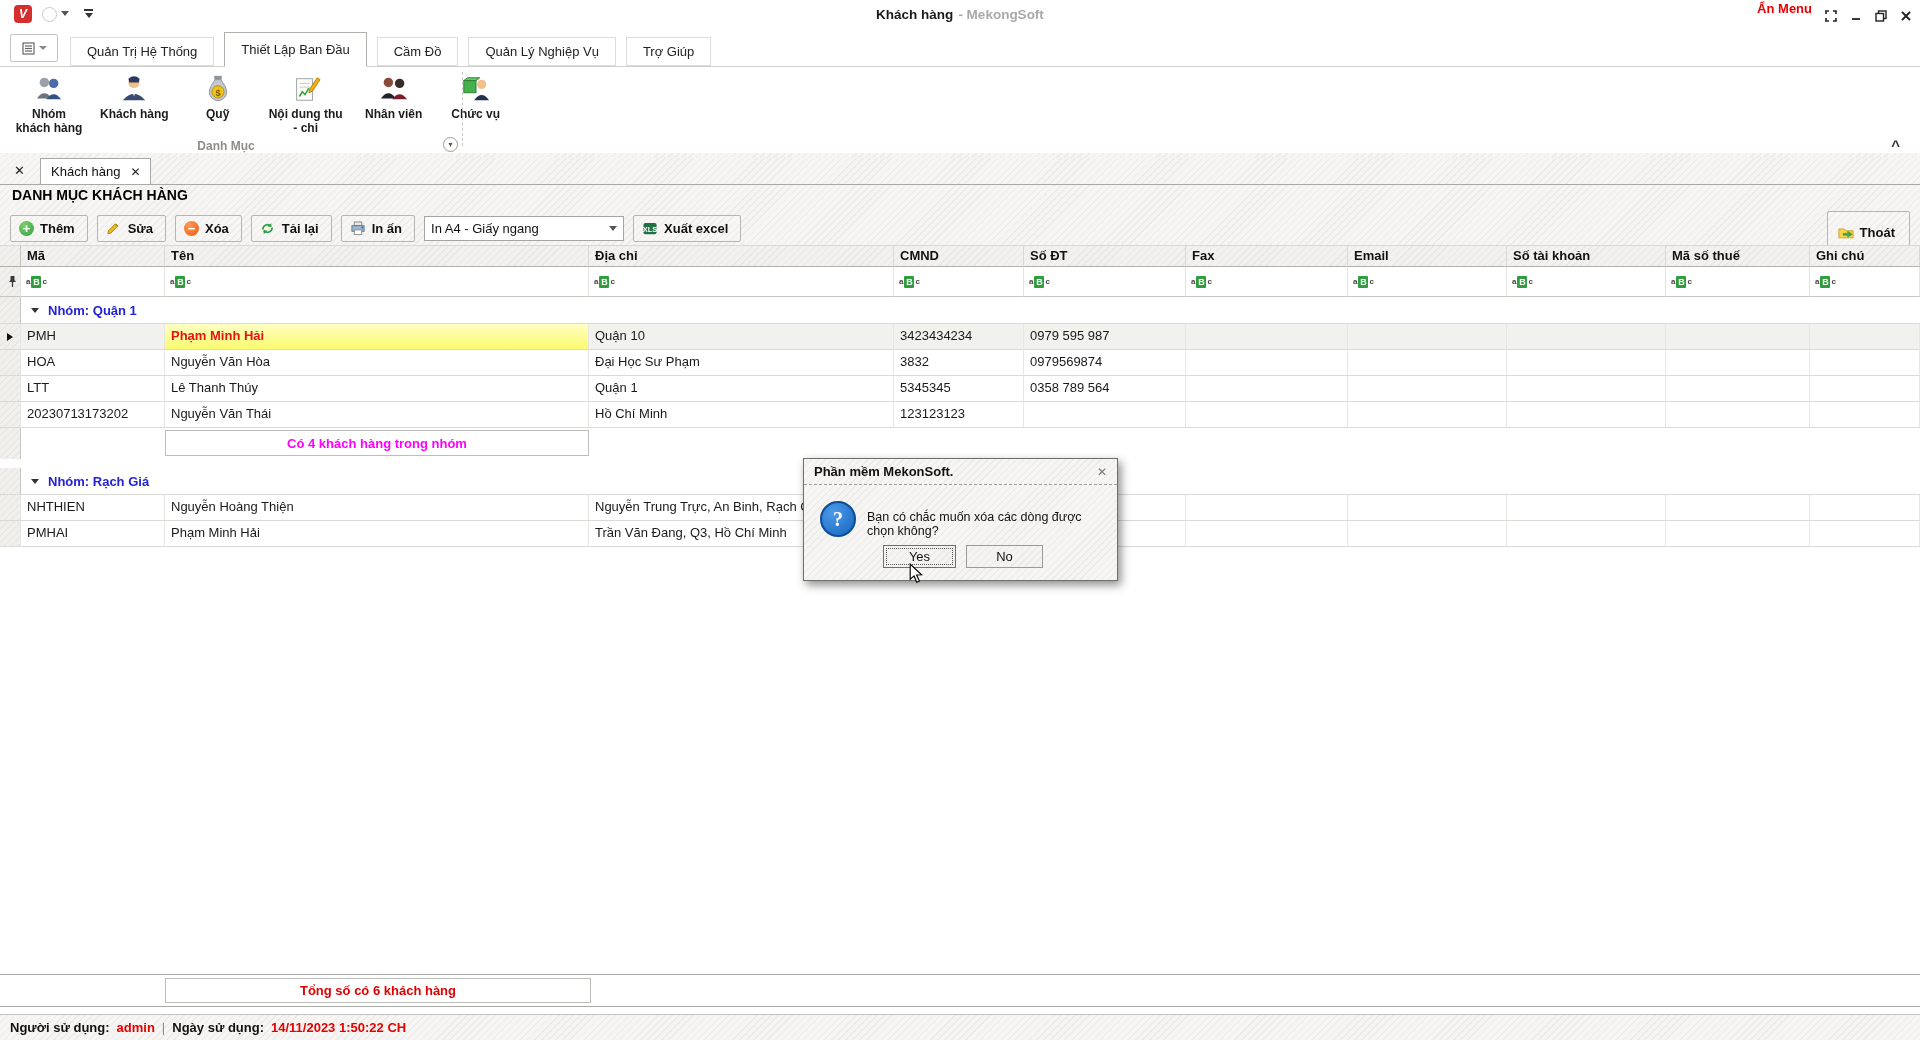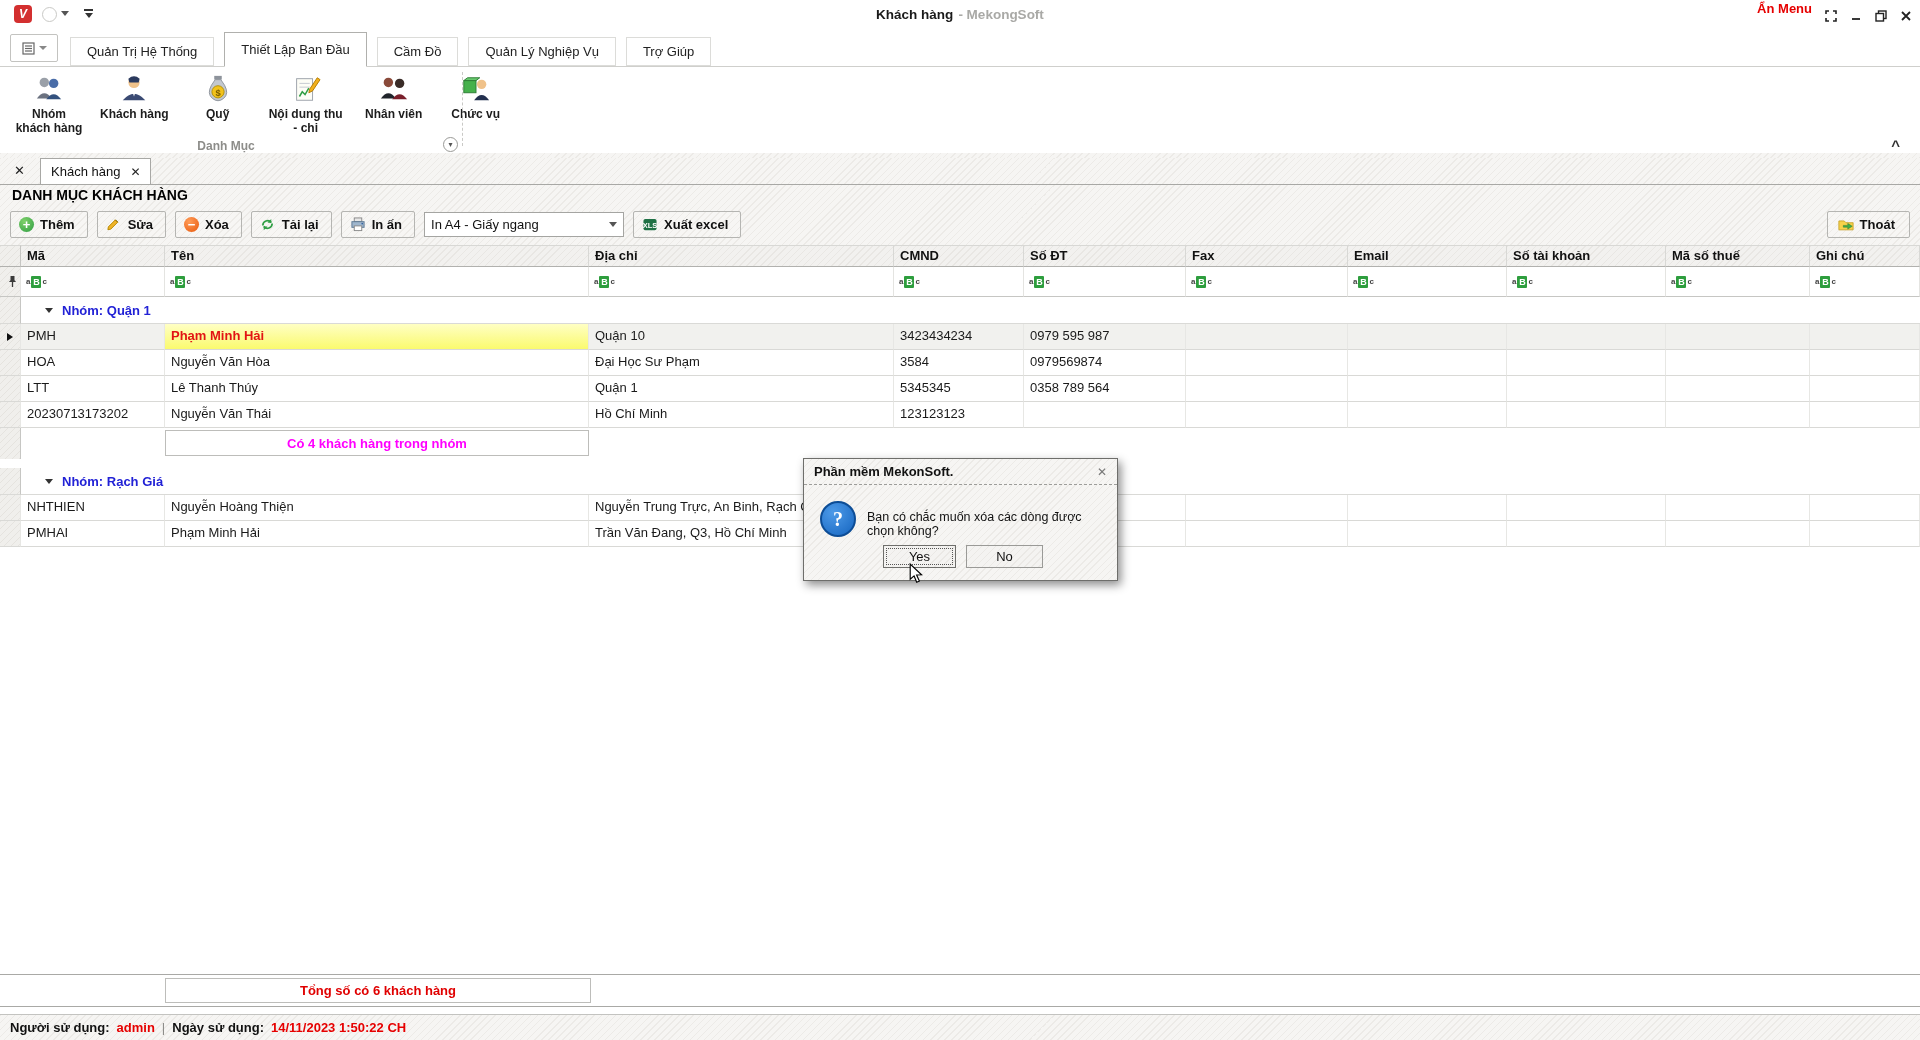--- a/index.html
+++ b/index.html
@@ -61,39 +61,39 @@
   .toolbar{position:absolute;left:10px;top:26px;right:10px;display:flex;align-items:center;gap:9px;}
   .tbtn{height:25px;padding:0 12px 0 8px;display:flex;align-items:center;gap:6px;border:1px solid #b5b5b2;border-radius:2px;
     background-color:#f7f6f4;font-size:13px;font-weight:bold;color:#111;}
   .tbtn .ticon{width:16px;height:16px;display:flex;align-items:center;justify-content:center;}
   .ticon.plus,.ticon.minus{width:15px;height:15px;border-radius:50%;color:#fff;font-weight:bold;font-size:13px;line-height:1;}
   .ticon.plus{background:radial-gradient(circle at 35% 30%,#7fd06a,#2f9e44);}
   .ticon.minus{background:radial-gradient(circle at 35% 30%,#ff9b57,#e8590c);}
   .print-select{height:25px;width:200px;border:1px solid #a5a5a2;background:#fff;display:flex;align-items:center;padding:0 6px;font-size:13px;box-sizing:border-box;}
   .print-select .val{flex:1;}
   .print-select .dd{width:0;height:0;border-left:4px solid transparent;border-right:4px solid transparent;border-top:5px solid #555;}
-  .tbtn.exit{margin-left:auto;padding:0 14px 0 10px;}
+  .tbtn.exit{margin-left:auto;padding:8px 14px 0 10px;}
   
   .gridwrap{position:absolute;left:0;top:60px;width:1920px;height:762px;background:#fff;}
   .grow{display:grid;grid-template-columns:21px 144px 424px 305px 130px 162px 162px 159px 159px 144px minmax(0,1fr);}
   .gc{box-sizing:border-box;overflow:hidden;white-space:nowrap;}
   .grow.head{height:22px;}
   .head .gc{border-right:1px solid #d8d8d5;border-bottom:1px solid #b1b1ae;border-top:1px solid #d8d8d5;
     font-weight:bold;font-size:13px;padding:2px 6px 0;background-color:#f2f1ef;
     background-image:repeating-linear-gradient(135deg,rgba(150,140,125,.10) 0,rgba(150,140,125,.10) 1px,transparent 1px,transparent 5px);}
   .gc.ind{border-right:1px solid #c6c6c3;background-color:#f0efec;
     background-image:repeating-linear-gradient(135deg,rgba(150,140,125,.12) 0,rgba(150,140,125,.12) 1px,transparent 1px,transparent 5px);
     display:flex;align-items:center;justify-content:center;}
   .grow.filter{height:30px;}
   .filter .gc{border-right:1px solid #e4e4e1;border-bottom:1px solid #c6c6c3;display:flex;align-items:center;padding-left:5px;}
   .abc{display:inline-flex;align-items:center;gap:1px;font-size:8px;font-weight:bold;color:#444;}
   .abc b{display:inline-flex;width:10px;height:12px;background:#2e9e3e;color:#fff;align-items:center;justify-content:center;font-size:9px;border-radius:1px;}
   .grow.grouprow{height:27px;}
   .grouprow .gc{border-bottom:1px solid #dadad7;}
-  .gspan{grid-column:2 / -1;display:flex;align-items:center;gap:9px;padding-left:24px;color:#2222d6;font-weight:bold;font-size:13px;}
+  .gspan{grid-column:2 / -1;display:flex;align-items:center;gap:9px;padding-left:10px;color:#2222d6;font-weight:bold;font-size:13px;}
   .gspan .tri{width:0;height:0;border-left:4px solid transparent;border-right:4px solid transparent;border-top:5px solid #333;}
   .grow.datarow{height:26px;}
   .datarow .gc{border-right:1px solid #e7e7e4;border-bottom:1px solid #d9d9d6;font-size:13px;padding:4px 6px 0;color:#1a1a1a;}
   .datarow .gc.ind{padding:0;}
   .datarow.sel .gc:not(.ind):not(.hl){background:#f1f1ee;}
   .gc.hl{background:linear-gradient(#ffffc4,#fafa6e);color:#e21414;font-weight:bold;}
   .selarrow{width:0;height:0;border-top:4px solid transparent;border-bottom:4px solid transparent;border-left:6px solid #111;}
   .grow.footrow{height:31px;margin-bottom:9px;}
   .footrow .gc.ind{border-right:1px solid #c6c6c3;}
   .gfootbox{grid-column:3;border:1px solid #bdbdba;margin:2px 0 3px;display:flex;align-items:center;justify-content:center;
@@ -450,21 +450,21 @@
           <div class="gc"></div>
           <div class="gc"></div>
           <div class="gc"></div>
           <div class="gc"></div>
         </div>
         <div class="grow datarow">
           <div class="gc ind"></div>
           <div class="gc">HOA</div>
           <div class="gc">Nguyễn Văn Hòa</div>
           <div class="gc">Đại Học Sư Phạm</div>
-          <div class="gc">3584</div>
+          <div class="gc">3832</div>
           <div class="gc">0979569874</div>
           <div class="gc"></div>
           <div class="gc"></div>
           <div class="gc"></div>
           <div class="gc"></div>
           <div class="gc"></div>
         </div>
         <div class="grow datarow">
           <div class="gc ind"></div>
           <div class="gc">LTT</div>

